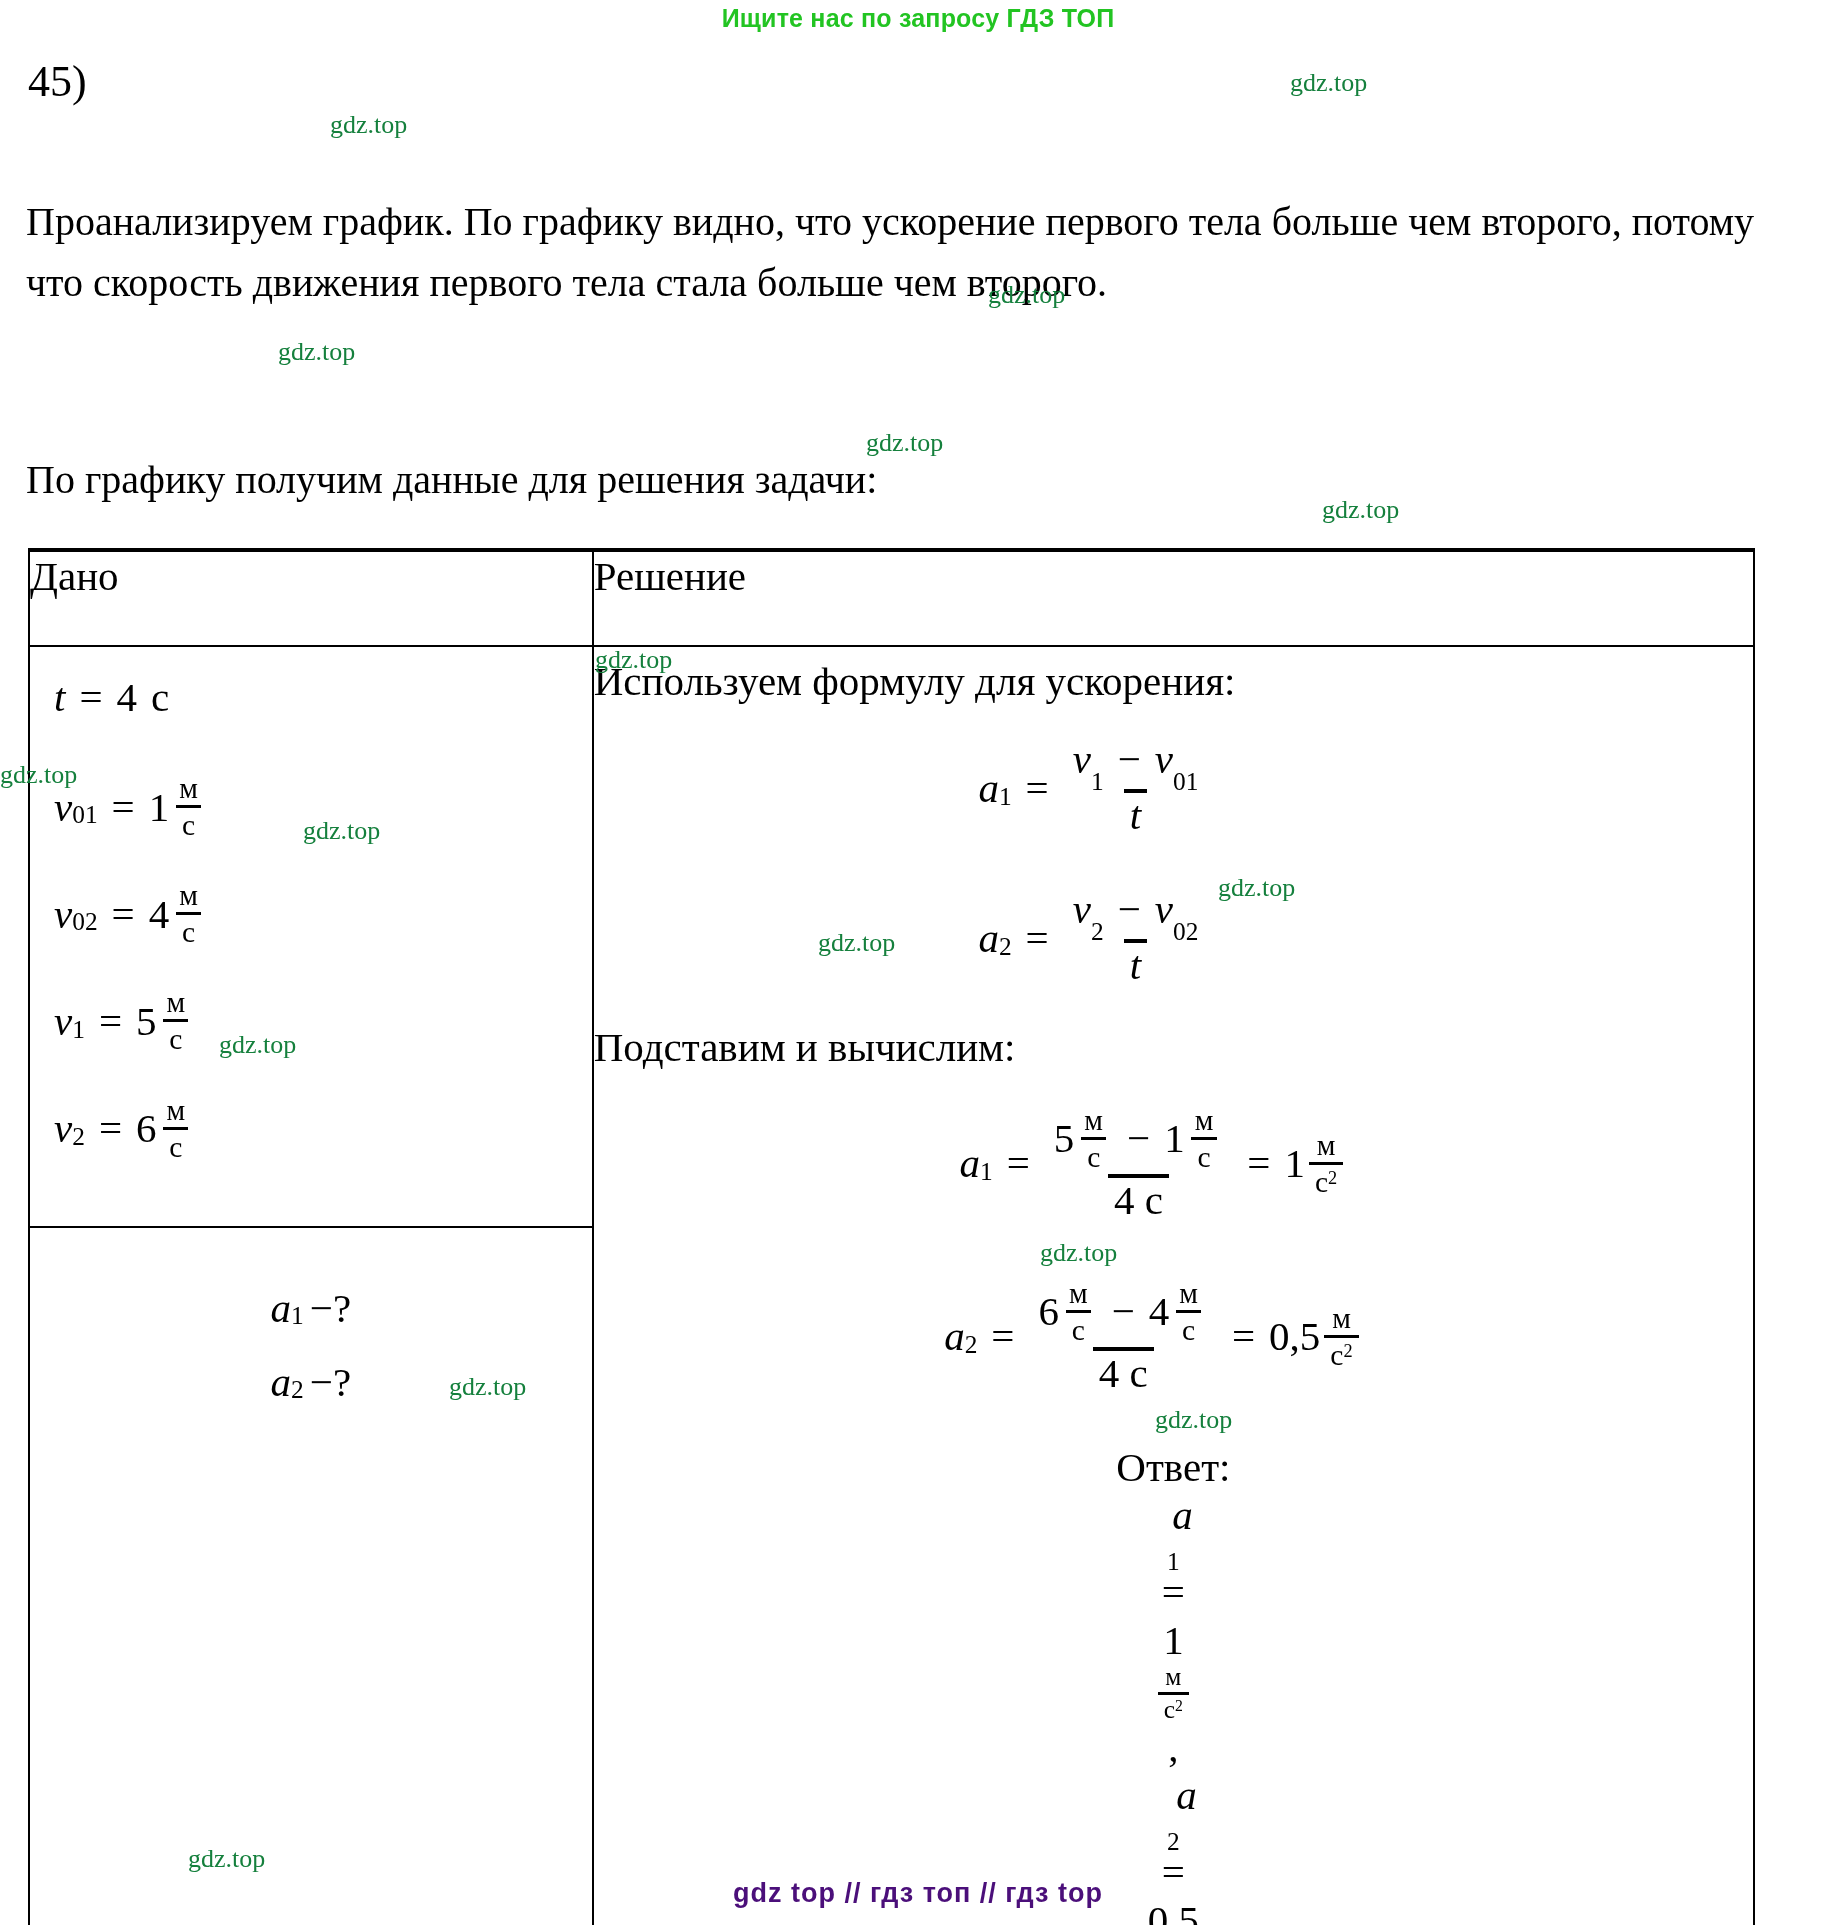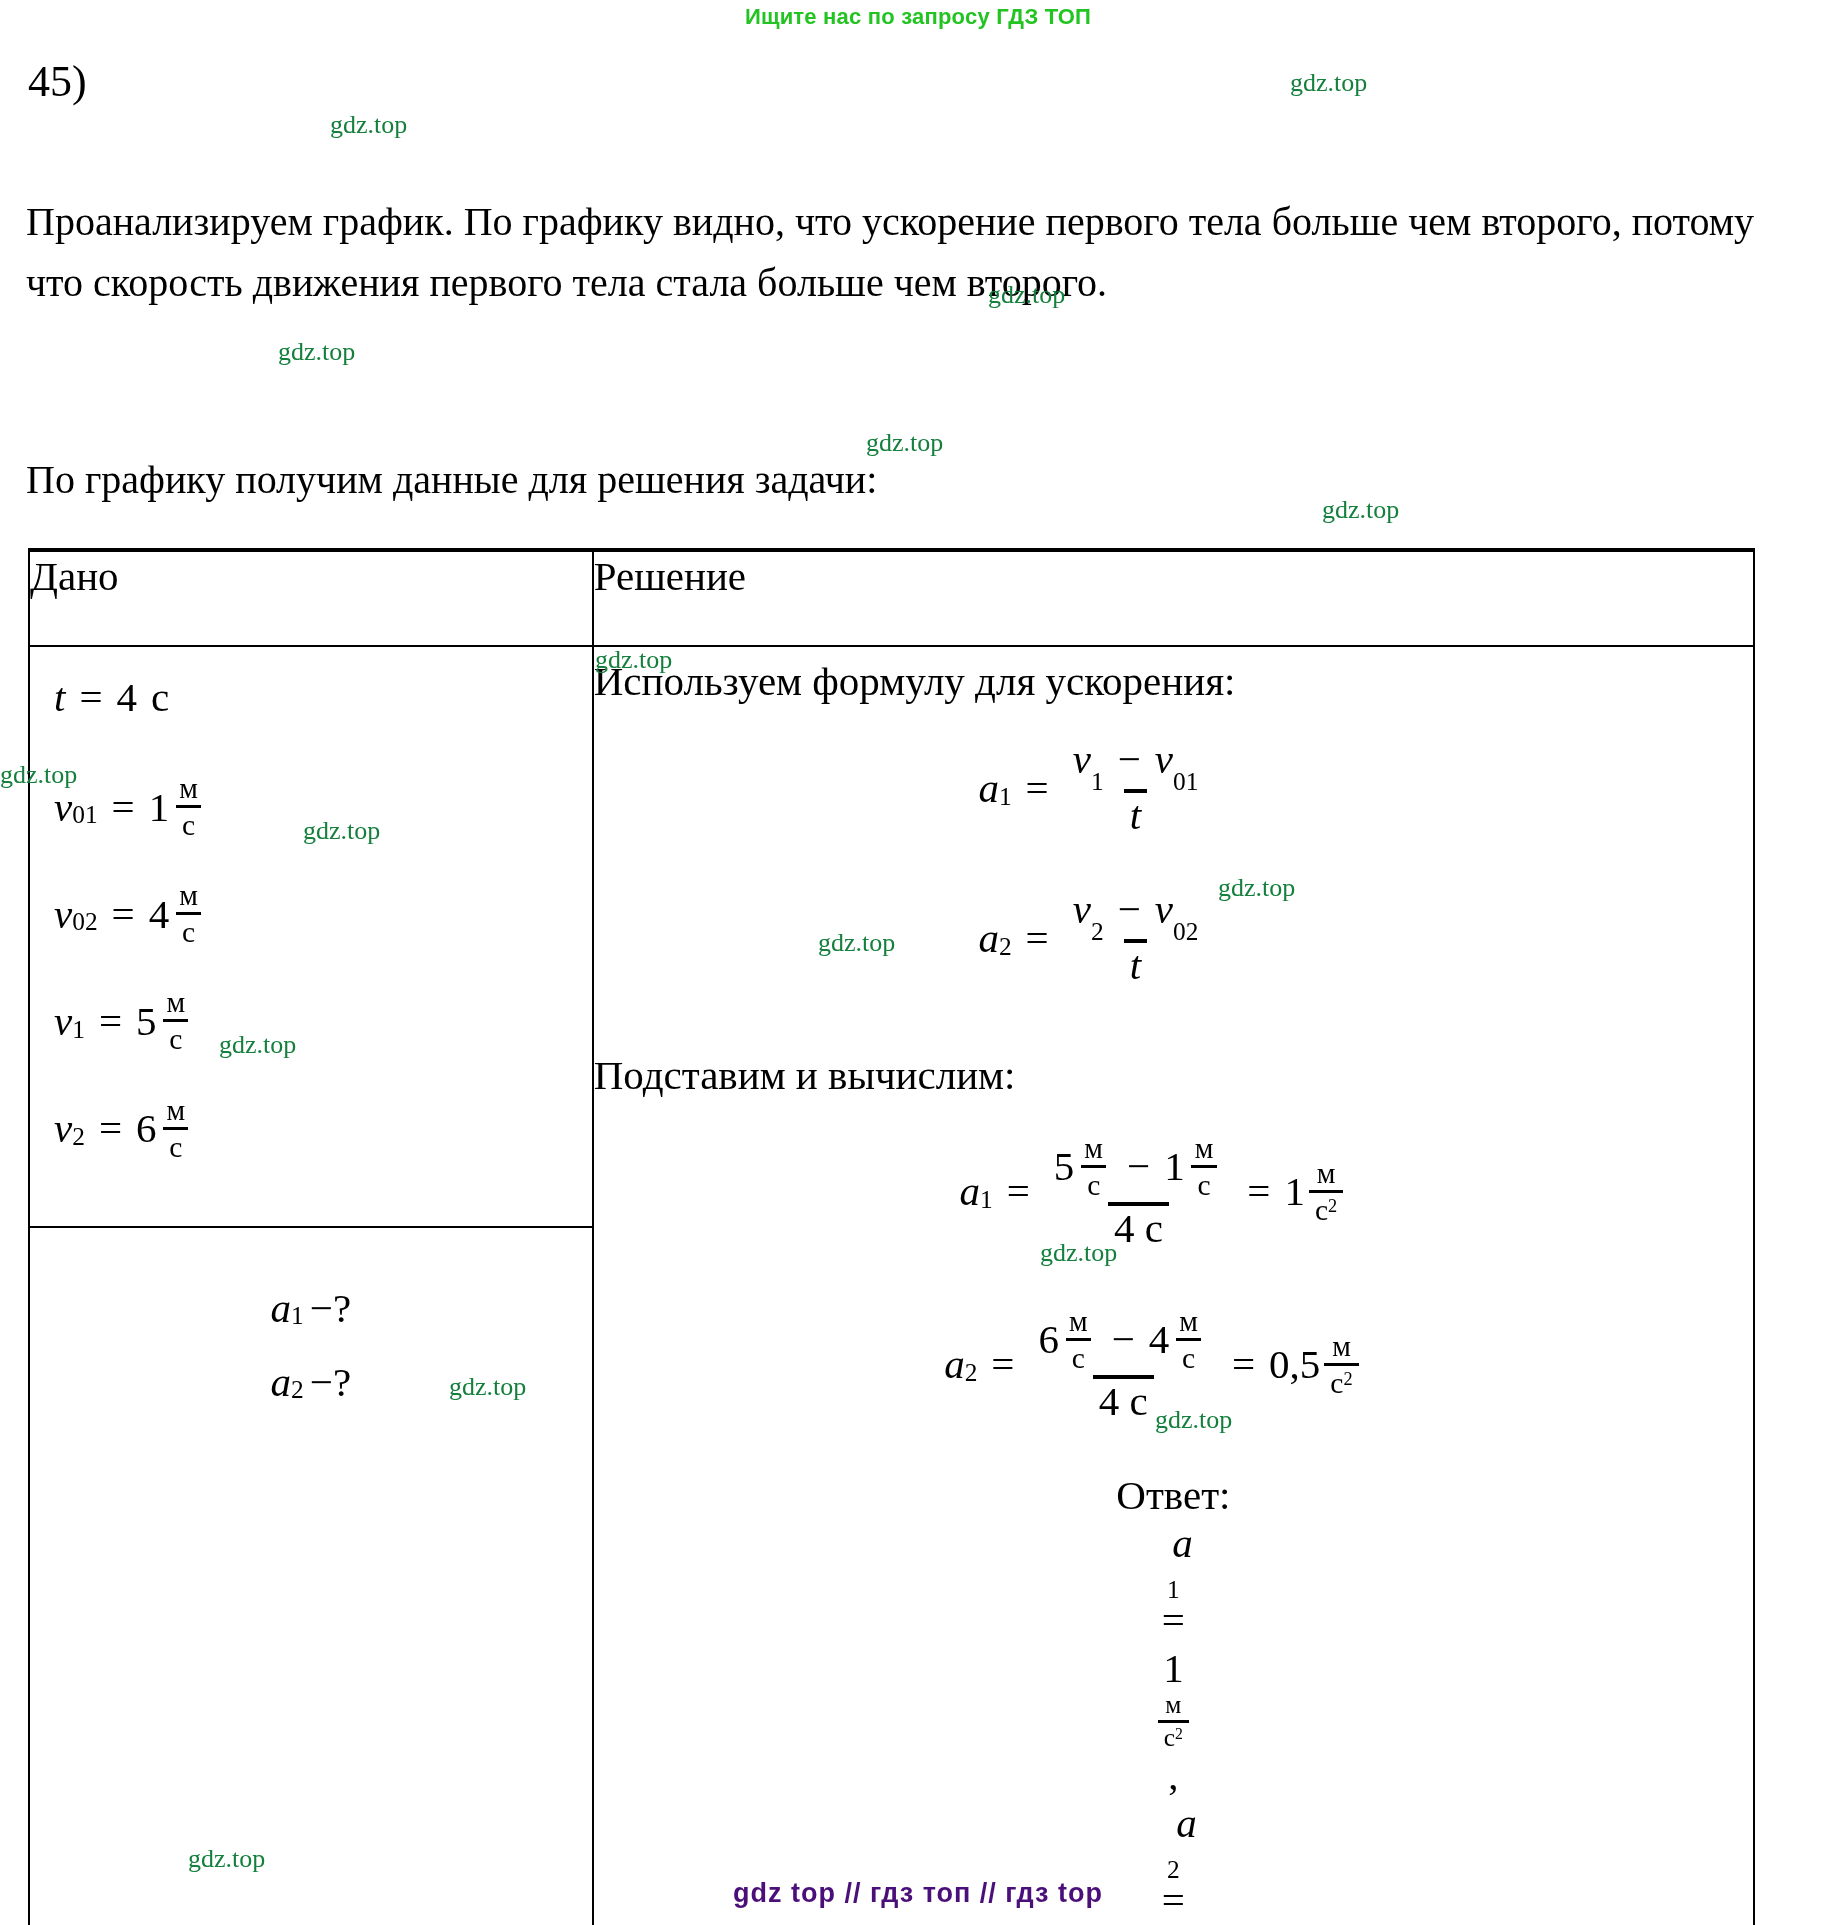--- a/index.html
+++ b/index.html
@@ -17,21 +17,21 @@
   }
 
   
   .promo-banner {
     position: absolute;
     top: 4px;
     left: 0;
     width: 100%;
     text-align: center;
     font-family: "Liberation Sans", sans-serif;
-    font-size: 22px;
+    font-size: 25px;
     font-weight: bold;
     color: #22c422;
     letter-spacing: 0.2px;
   }
 
   
   .wm {
     position: absolute;
     font-family: Liberation Serif, serif;
     font-size: 26px;
@@ -290,21 +290,21 @@
           <span class="op">=</span>
           <span class="frac big">
             <span class="top">
               <span class="var">v</span><span class="sub">2</span><span class="op">−</span><span class="var">v</span><span class="sub">02</span>
             </span>
             <span class="bot var">t</span>
           </span>
         </span>
       </div>
 
-      <div class="sol-text" style="margin-top:64px">Подставим и вычислим:</div>
+      <div class="sol-text" style="margin-top:36px">Подставим и вычислим:</div>
 
       <div class="sol-formula calc" style="margin-top:34px">
         <span class="mrow">
           <span class="var">a</span>
               <span class="sub">1</span>
           <span class="op">=</span>
           <span class="frac big">
             <span class="top mrow" style="font-size:1em">
               <span class="num-lit">5</span>
               <span class="frac unit">

